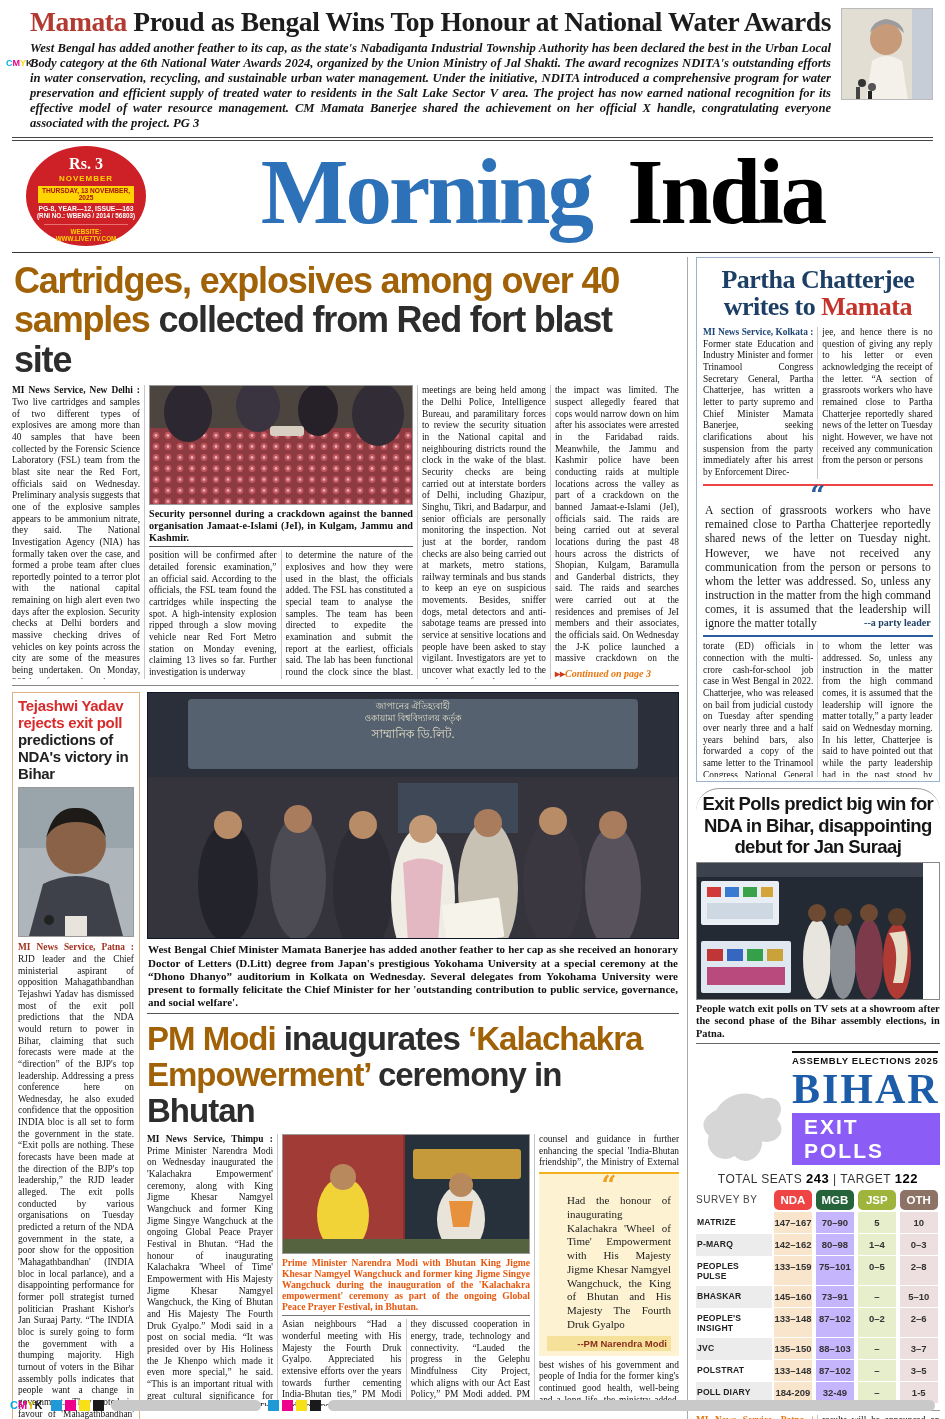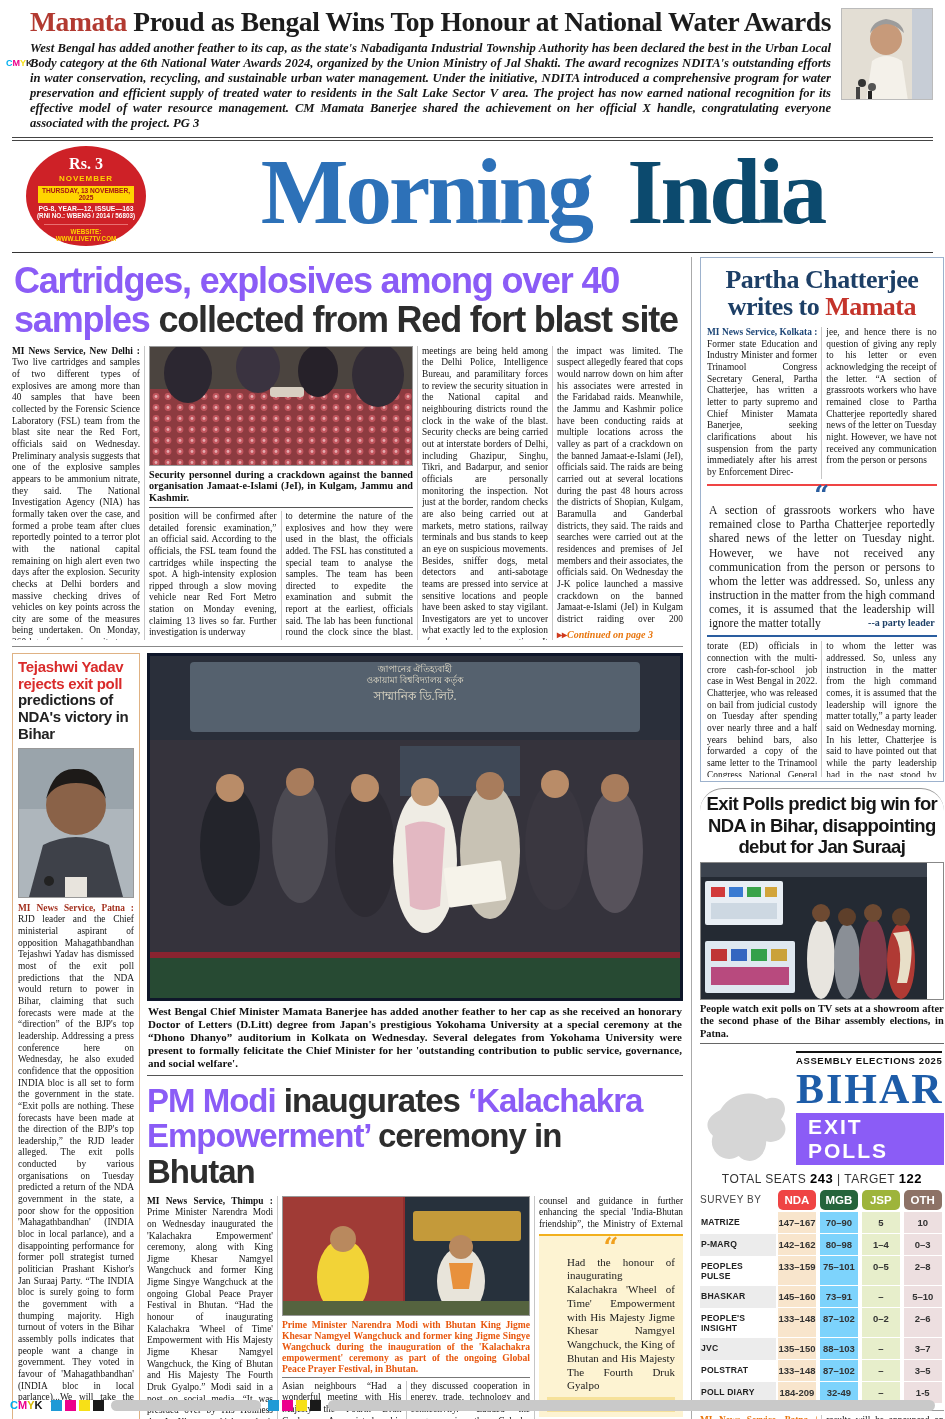--- a/index.html
+++ b/index.html
@@ -26,61 +26,61 @@
   .masthead { position:relative; height:106px; margin:2px 12px 0 12px; }
   .price-badge { position:absolute; left:14px; top:3px; width:120px; height:100px; background:#ce2127; border-radius:50%; color:#fff; text-align:center; padding-top:9px; }
   .price-badge .price { font-size:16px; font-weight:bold; }
   .price-badge .city { font:bold 8px "Liberation Sans",sans-serif; color:#ffd400; letter-spacing:1px; margin-top:1px; }
   .price-badge .date-strip { background:#ffd400; color:#a31515; font:bold 6.6px "Liberation Sans",sans-serif; margin:3px 12px 0 12px; padding:1.5px 0; }
   .price-badge .issue { font:bold 6.8px "Liberation Sans",sans-serif; margin-top:2.5px; }
   .price-badge .rni { font:bold 6.3px "Liberation Sans",sans-serif; }
   .price-badge .site { font:bold 6.3px "Liberation Sans",sans-serif; color:#ffd400; margin-top:5px; border-top:1px solid #e87070; padding-top:3px; margin-left:18px; margin-right:18px; }
   .paper-title { position:absolute; left:140px; right:0; top:-4px; text-align:center; font-family:"Liberation Serif",serif; font-weight:bold; font-size:93px; letter-spacing:-3px; line-height:106px; white-space:nowrap; }
   .paper-title .t-blue { color:#2d71b8; }
-  .paper-title .t-orange { color:#0c4a6e;margin-left:16px; }
+  .paper-title .t-orange { color:#000000;margin-left:16px; }
   .masthead-rule { margin:3px 12px 0 12px; border-top:1.5px solid #333; }
 
   
   .content { display:flex; margin:4px 12px 0 12px; align-items:stretch; }
   .left-zone { flex:0 0 664px; padding-right:8px; }
   .zone-divider { flex:0 0 1px; background:#aaa; }
   .right-zone { flex:1; padding-left:8px; }
 
   
   .news { font-size:9.4px; line-height:1.24; text-align:justify; color:#141414; overflow:hidden; }
   .dateline { font-weight:bold; }
   .dl-dark{color:#111} .dl-navy{color:#1d4677} .dl-maroon{color:#a4311f} .dl-orange{color:#e8750c}
   .continued { font:bold italic 10px "Liberation Serif",serif; color:#e8750c; margin-top:4px; }
   .continued::before { content:"\25B8\25B8 "; font-style:normal; color:#cf3a1e; }
   .vr { flex:0 0 1px; background:#c6c6c6; margin:0 4px; }
 
   
   .lead-headline { font-family:"Liberation Sans",sans-serif; font-weight:bold; font-size:36px; letter-spacing:-1.2px; line-height:1.1; color:#2d2d2d; margin:4px 2px 6px 2px; }
-  .hl-red { color:#8b5cf6; }
+  .hl-red { color:#a16207; }
   .lead-cols { display:flex; height:294px; }
   .lead-col1 { flex:0 0 128px; }
   .lead-mid { flex:0 0 264px; display:flex; flex-direction:column; }
   .lead-col4, .lead-col5 { flex:1 1 0; }
   .lead-photo { height:120px; border:1px solid #999; overflow:hidden; }
   .lead-caption { font-size:10.2px; font-weight:bold; line-height:1.15; text-align:justify; padding:3px 0 3px 0; border-bottom:1px solid #555; color:#111; }
   .lead-subcols { display:flex; flex:1; margin-top:3px; overflow:hidden; }
   .lead-subcols .sub { flex:1 1 0; }
   .section-rule { border-top:1px solid #888; margin:6px 0; }
 
   
   .bottom-zone { display:flex; }
   .tejashwi { flex:0 0 126px; border:1px solid #dfb284; padding:5px 5px 4px 5px; margin-right:7px; }
   .tejashwi-headline { font-family:"Liberation Sans",sans-serif; font-weight:bold; font-size:15px; line-height:1.12; letter-spacing:-0.3px; margin-bottom:5px; }
   .tejashwi-headline .h-red { color:#d92b2b; display:block; }
   .tejashwi-headline .h-dark { color:#222; display:block; }
   .tejashwi-photo { height:150px; border:1px solid #999; overflow:hidden; margin-bottom:5px; }
   .tejashwi .news { height:500px; }
 
   .center-zone { flex:1; display:flex; flex-direction:column; }
-  .dlitt-photo { height:348px; border:3px solid #0f172a; overflow:hidden; position:relative; }
+  .dlitt-photo { height:247px; border:1px solid #0f172a; overflow:hidden; position:relative; }
   .dlitt-banner-text { position:absolute; top:8px; left:0; right:0; text-align:center; color:#f3ead2; font-size:9px; line-height:1.3; opacity:.9; }
   .dlitt-caption { font-size:11px; font-weight:bold; line-height:1.2; text-align:justify; padding:4px 1px; border-bottom:1px solid #555; color:#101010; }
 
   .modi-headline { font-family:Liberation Sans, sans-serif; font-weight:bold; font-size:33px; letter-spacing:-1px; line-height:1.08; color:#2d2d2d; margin:7px 8px 6px 0; }
   .modi-cols { display:flex; height:272px; }
   .modi-col1 { flex:0 0 126px; }
   .modi-mid { flex:0 0 248px; display:flex; flex-direction:column; }
   .modi-col4 { flex:1 1 0; display:flex; flex-direction:column; }
   .modi-photo { height:120px; border:1px solid #999; overflow:hidden; }
   .modi-caption { font-size:9.6px; font-weight:bold; line-height:1.15; text-align:justify; color:#e8570e; padding:3px 0; border-bottom:1px solid #777; }
@@ -124,21 +124,21 @@
   .info-total b { color:#000; font-size:13px; }
   .ep-table { font-family:"Liberation Sans",sans-serif; }
   .ep-thead { display:flex; align-items:center; margin-bottom:2px; }
   .ep-survey { flex:0 0 76px; font:10px "Liberation Sans",sans-serif; color:#444; letter-spacing:0.5px; }
   .chip { flex:1; margin:0 2px; border-radius:5px; color:#fff; font-weight:bold; font-size:11.5px; text-align:center; padding:4px 0; }
   .chip.nda{background:#ef4444}.chip.mgb{background:#25643b}.chip.jsp{background:#9eb43b}.chip.oth{background:#8d7266}
   .ep-row { display:flex; align-items:stretch; }
   .ep-row.alt .ep-name { background:#ececec; }
   .ep-name { flex:0 0 76px; font:bold 8.6px "Liberation Sans",sans-serif; color:#222; padding:5px 2px 5px 1px; letter-spacing:0.2px; }
   .ep-val { flex:1; margin:0 2px; font:bold 9.5px "Liberation Sans",sans-serif; color:#333; text-align:center; padding:5px 0; border-bottom:1px solid #fff; }
-  .ep-val.v0{background:#f8e5cc}.ep-val.v1{background:#7dd3fc}.ep-val.v2{background:#e7eecb}.ep-val.v3{background:#eddfe0}
+  .ep-val.v0{background:#f8e5cc}.ep-val.v1{background:#c4b5fd}.ep-val.v2{background:#e7eecb}.ep-val.v3{background:#eddfe0}
 
   
   .exit-article { border-top:1px solid #999; margin-top:4px; padding-top:4px; display:flex; height:126px; }
   .exit-article .pcol { flex:1 1 0; display:flex; flex-direction:column; }
   .exit-article .news { flex:1; }
 
   
   .footer { position:absolute; left:10px; right:10px; bottom:6px; display:flex; align-items:center; gap:3px; height:16px; }
   .footer .cmyk-label { font:bold 11px "Liberation Sans",sans-serif; margin-right:2px; }
   .sq { width:11px; height:11px; display:inline-block; }

